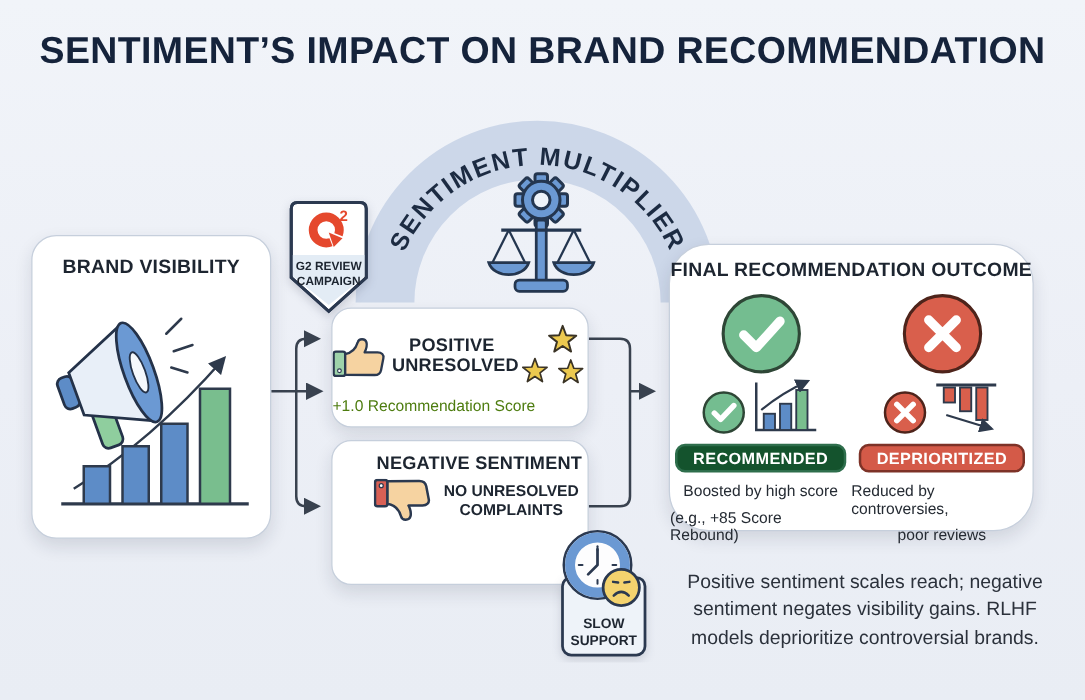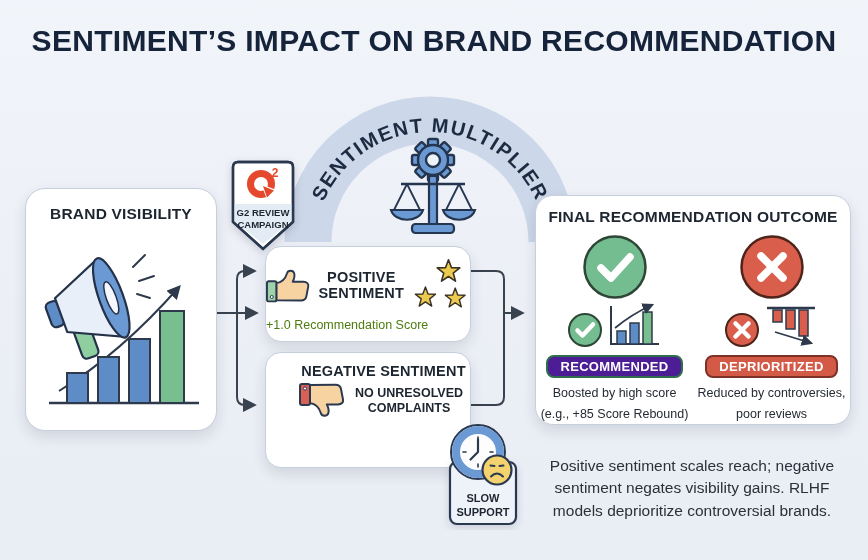--- a/index.html
+++ b/index.html
@@ -28,28 +28,28 @@
   .pos{left:265px;top:246px;width:206px;height:96px;border-radius:16px;}
   .neg{left:265px;top:352px;width:206px;height:116px;border-radius:16px;padding-left:31px;}
   .row{display:flex;align-items:center;justify-content:center;gap:5px;}
   .pos .row{margin-top:10px;}
   .pos h2{width:96px;font-size:14.5px;line-height:1.12;}
   .score{font-size:12.5px;color:#4d7c0f;margin-top:5px;line-height:1.2;}
   .neg h2{margin-top:10px;font-size:14.5px;}
   .neg .row{margin-top:4px;}
   .complaint{width:118px;text-align:center;font-size:12.5px;font-weight:bold;color:#1d2530;line-height:1.18;}
   
-  .outcome{left:535px;top:195px;width:316px;height:230px;border-radius:18px;}
+  .outcome{left:535px;top:195px;width:292px;height:230px;border-radius:32px;}
   .outcome h2{margin-top:12px;}
   .cols{display:flex;margin-top:4px;}
   .col{flex:1;display:flex;flex-direction:column;align-items:center;}
   .minirow{display:flex;align-items:flex-end;gap:5px;margin-top:2px;}
   .pill{margin-top:7px;padding:2px 12px;border-radius:8px;border:2px solid;
         color:#fff;font-size:13px;font-weight:bold;letter-spacing:.3px;white-space:nowrap;}
-  .pill.green{background:#4c1d95;border-color:#2e6e4c;}
+  .pill.green{background:#14532d;border-color:#2e6e4c;}
   .pill.red{background:#d45a48;border-color:#7d3227;}
   .col .cap1{margin-top:8px;font-size:12.5px;color:#252b33;}
   .col .cap2{margin-top:7px;font-size:12.5px;color:#252b33;}
   
   .slow{position:absolute;left:440px;top:418px;}
   .slow text{font-size:11px;font-weight:bold;fill:#1d2530;text-anchor:middle;}
   
   .footnote{position:absolute;left:532px;top:455px;width:320px;text-align:center;
             font-size:15.5px;line-height:1.45;color:#2b313b;}
   .conn{stroke:#39424f;stroke-width:2px;fill:none;}
@@ -156,21 +156,21 @@
     <text x="32" y="68">CAMPAIGN</text>
   </svg>
 
   <div class="card pos">
     <div class="row">
       <svg width="46" height="35" viewBox="0 0 46 35">
         <rect x="1" y="13" width="10" height="21" rx="2" fill="#9ed3aa" class="outline" stroke-width="2"></rect>
         <circle cx="6" cy="29.5" r="1.6" fill="#ffffff" class="outline" stroke-width="1"></circle>
         <path d="M 11 33 L 11 15 C 16.5 14.2 20.3 10 21.8 5 C 22.8 1.2 28.4 1.4 29.4 5 C 30.1 7.6 29.3 10.6 27.8 13.6 L 39 13.6 C 42.6 13.6 44.6 15.8 44 18.6 L 42 29 C 41.4 31.8 39.2 33.2 36.4 33.2 Z" fill="#f6d3a1" class="outline" stroke-width="2" stroke-linejoin="round"></path>
       </svg>
-      <h2>POSITIVE SENTIMENT</h2>
+      <h2>POSITIVE UNRESOLVED</h2>
       <svg width="60" height="56" viewBox="0 0 60 56">
         <g fill="#ecc94f" stroke="#3a3325" stroke-width="1.5" stroke-linejoin="round">
           <polygon transform="translate(38,14) scale(1.12)" points="0,-11 2.7,-3.7 10.5,-3.4 4.4,1.4 6.5,8.9 0,4.6 -6.5,8.9 -4.4,1.4 -10.5,-3.4 -2.7,-3.7"></polygon>
           <polygon transform="translate(14,41)" points="0,-11 2.7,-3.7 10.5,-3.4 4.4,1.4 6.5,8.9 0,4.6 -6.5,8.9 -4.4,1.4 -10.5,-3.4 -2.7,-3.7"></polygon>
           <polygon transform="translate(45,42) scale(0.98)" points="0,-11 2.7,-3.7 10.5,-3.4 4.4,1.4 6.5,8.9 0,4.6 -6.5,8.9 -4.4,1.4 -10.5,-3.4 -2.7,-3.7"></polygon>
         </g>
       </svg>
     </div>
     <div class="score">+1.0 Recommendation Score</div>
   </div>

